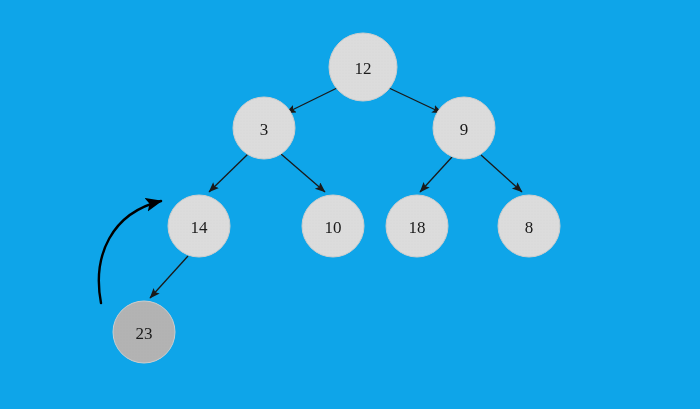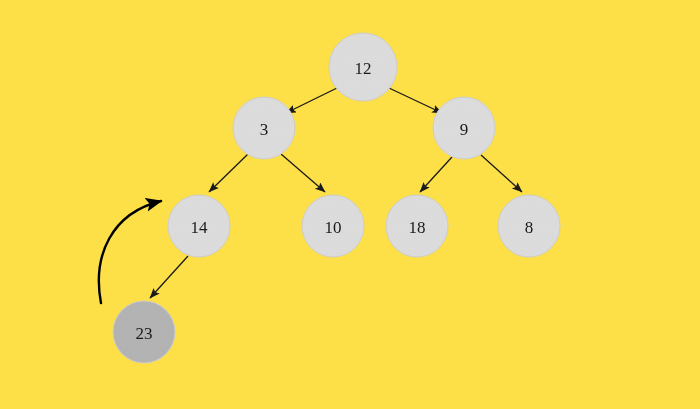--- a/index.html
+++ b/index.html
@@ -11,21 +11,21 @@
     width: 700px;
     height: 409px;
     font-family: "Liberation Serif", serif;
     overflow: hidden;
     position: relative;
   }
   #diagram-root {
     position: relative;
     width: 700px;
     height: 409px;
-    background: #fde047;
+    background: #0ea5e9;
   }
   svg#tree-svg {
     position: absolute;
     left: 0;
     top: 0;
     width: 700px;
     height: 409px;
     display: block;
   }
   .node-circle {

